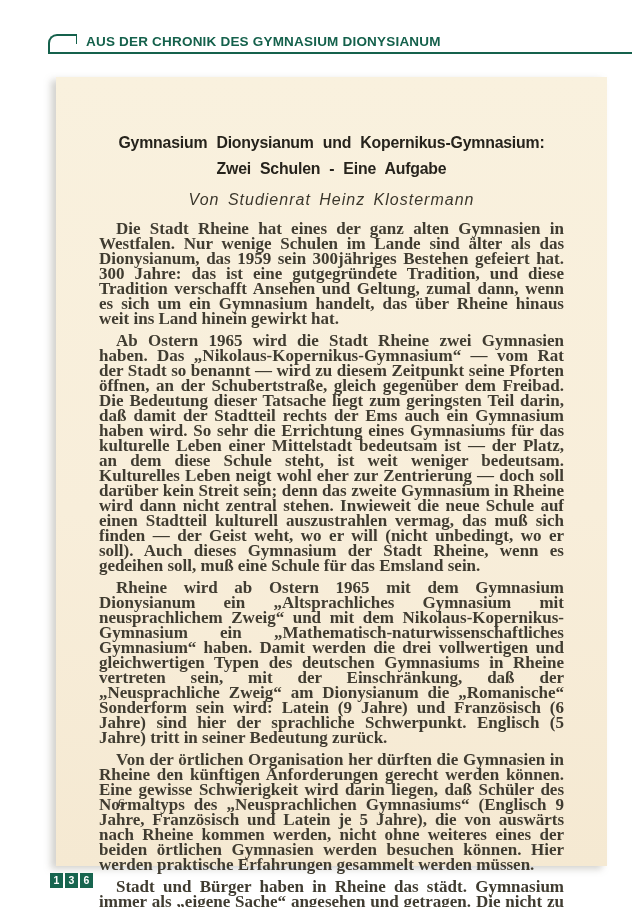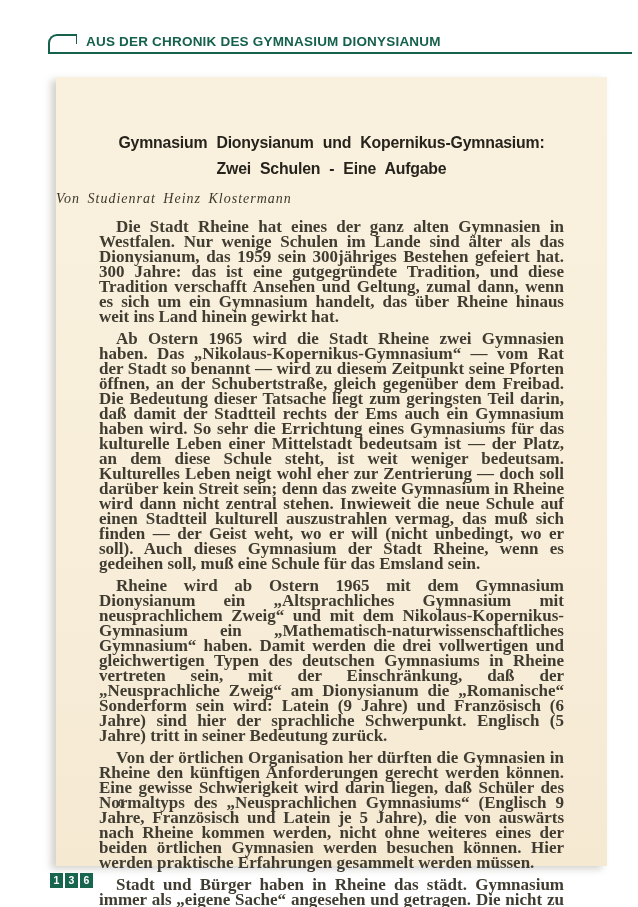--- a/index.html
+++ b/index.html
@@ -68,23 +68,24 @@
     font-size: 16.5px;
     line-height: 26px;
     letter-spacing: -0.2px;
     word-spacing: 5px;
     color: #26231c;
     transform: scaleX(0.96);
     transform-origin: center;
   }
   .byline {
     margin-top: 10px;
-    font-family: Liberation Serif, serif;
+    text-align: center;
+    font-family: Liberation Sans, sans-serif;
     font-style: italic;
-    font-size: 14px;
+    font-size: 16px;
     letter-spacing: 1px;
     word-spacing: 3px;
     color: #3b372c;
   }
   .article-body {
     margin: 12px auto 0 auto;
     width: 465px;
     text-align: justify;
     font-family: "Liberation Serif", serif;
     font-size: 17px;

